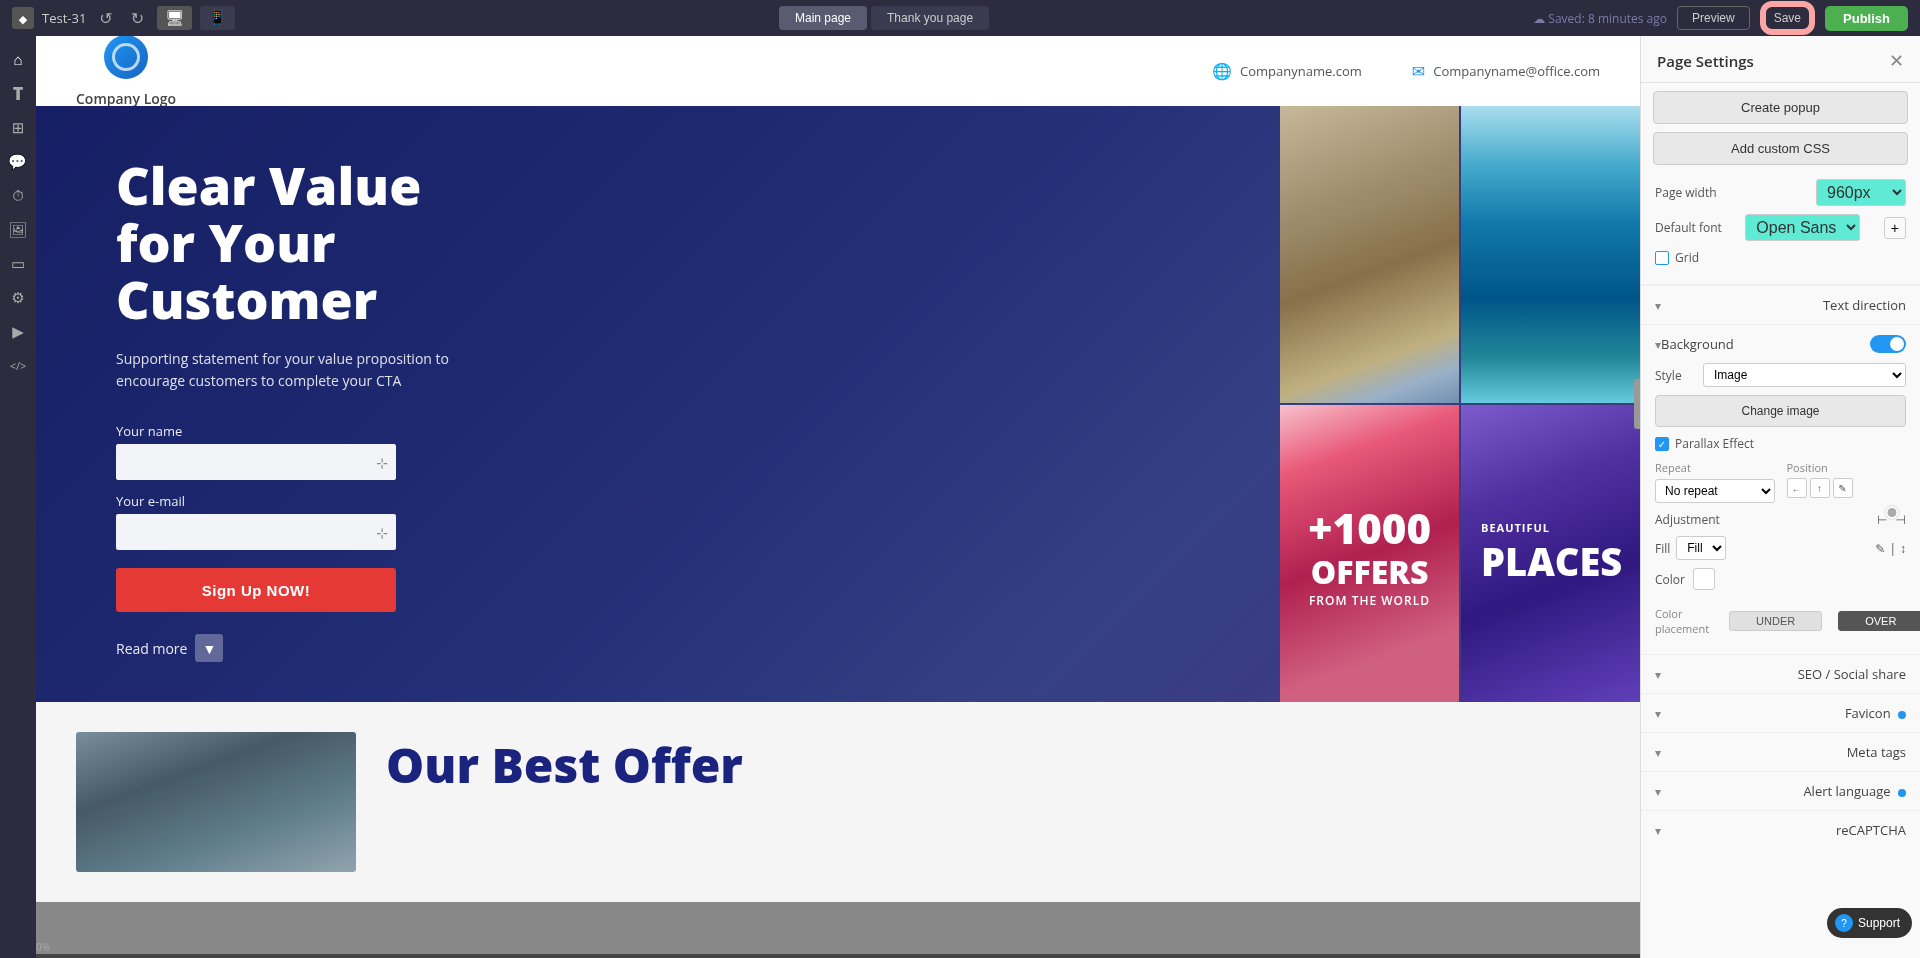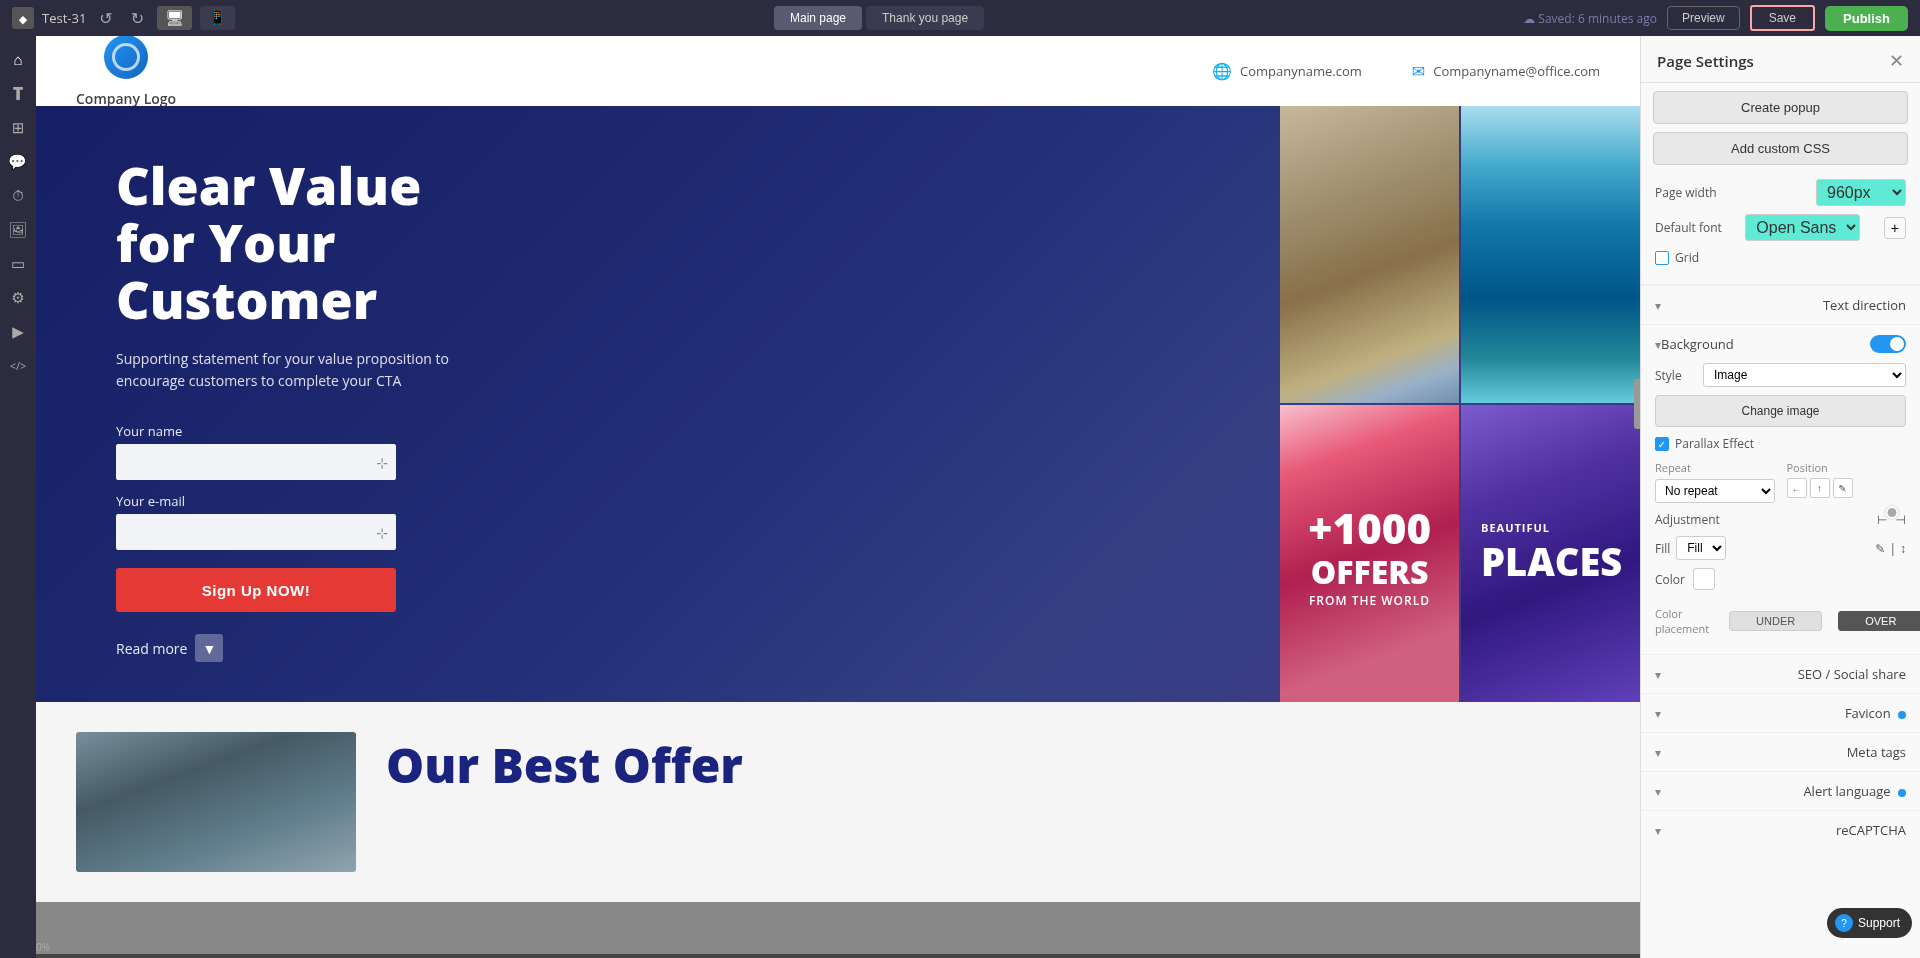--- a/index.html
+++ b/index.html
@@ -41,22 +41,22 @@
       padding: 5px 16px; border-radius: 4px; font-size: 12px;
     }
     .page-tab.active { background: #5a5a70; color: #fff; }
     .toolbar-right { display: flex; align-items: center; gap: 10px; }
     .saved-info { color: #7a7aaa; font-size: 12px; }
     .preview-btn {
       background: none; border: 1px solid #666; color: #ccc;
       padding: 4px 14px; border-radius: 4px; cursor: pointer; font-size: 12px;
     }
     .save-btn {
-      background: none; border: 2px solid #fca5a5; color: #ccc;
-      padding: 4px 17px; border-radius: 3px; cursor: pointer; font-size: 12px;
+      background: none; border: 6px solid #fca5a5; color: #ccc;
+      padding: 4px 8px; border-radius: 12px; cursor: pointer; font-size: 12px;
     }
     .publish-btn {
       background: #4caf50; border: none; color: #fff;
       padding: 5px 18px; border-radius: 5px; cursor: pointer; font-size: 13px; font-weight: bold;
     }
 
     
     .left-sidebar {
       position: fixed;
       top: 36px; left: 0;
@@ -523,21 +523,21 @@
     <button class="device-btn active">🖥</button>
     <button class="device-btn">📱</button>
   </div>
   <div class="toolbar-center">
     <button class="page-tab active">Main page</button>
     <button class="page-tab">Thank you page</button>
   </div>
   <div class="toolbar-right">
     <span class="saved-info">
       <span>☁</span>
-      <span>Saved: 6 minutes ago</span>
+      <span>Saved: 8 minutes ago</span>
     </span>
     <button class="preview-btn">Preview</button>
     <button class="save-btn">Save</button>
     <button class="publish-btn">Publish</button>
   </div>
 </div>
 
 <div class="left-sidebar">
   <div class="sidebar-icon active">
     <span>⌂</span>

